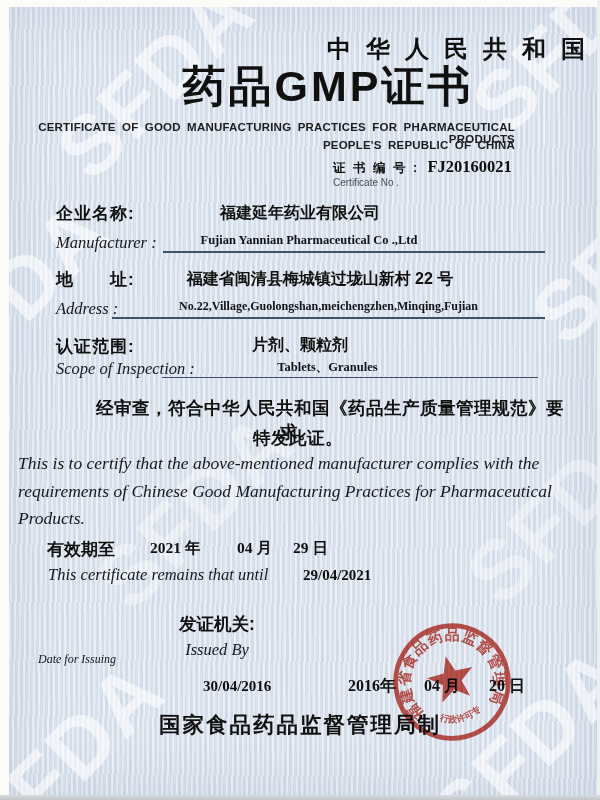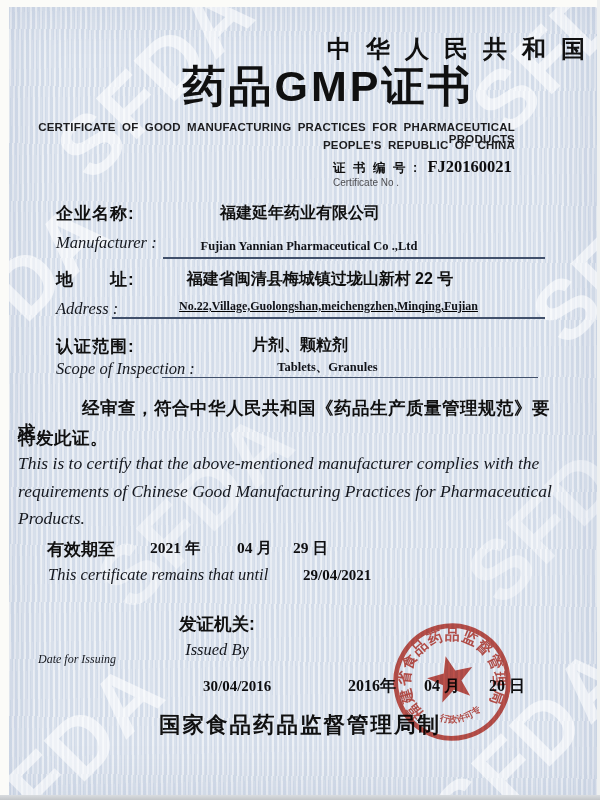--- a/index.html
+++ b/index.html
@@ -14,21 +14,21 @@
   .edge-top{position:absolute;left:0;top:0;width:600px;height:7px;background:#fbfbf8;z-index:9;}
   .edge-left{position:absolute;left:0;top:0;width:9px;height:800px;background:#fbfbf8;z-index:9;}
   .edge-right{position:absolute;right:0;top:0;width:3px;height:800px;background:#eef0f0;z-index:9;}
   .edge-bottom{position:absolute;left:0;bottom:0;width:600px;height:5px;background:linear-gradient(#d9dcdf,#c3c6c9);z-index:9;}
 
   .wm{position:absolute;width:260px;height:100px;line-height:100px;text-align:center;
       font-weight:700;font-size:84px;letter-spacing:2px;color:rgba(255,255,255,.58);
       transform:rotate(-45deg);user-select:none;font-family:"Liberation Sans",sans-serif;}
   .wm.faint{color:rgba(255,255,255,.38);}
 
-  .cn{font-family:"Liberation Sans",sans-serif;color:#101010;}
+  .cn{font-family:"Liberation Sans",sans-serif;color:#101010;text-align:center;}
   .en-it{font-family:"Liberation Serif",serif;font-style:italic;color:#15181f;}
   .serif-b{font-family:"Liberation Serif",serif;font-weight:bold;color:#0e0e10;}
 
   .t-country{position:absolute;top:33px;left:0;width:600px;text-align:right;font-size:24px;font-weight:bold;
              letter-spacing:15px;padding-left:15px;box-sizing:border-box;}
   .t-main{position:absolute;top:58px;left:0;width:600px;text-align:center;font-size:43px;font-weight:bold;letter-spacing:3px;padding-left:28px;}
   .t-en{position:absolute;left:0;width:515px;text-align:right;font-size:11.5px;font-weight:bold;color:#1c1c1e;
         letter-spacing:.2px;word-spacing:3px;}
   .t-en1{top:121px;} .t-en2{top:139px;}
 
@@ -82,28 +82,28 @@
       <div class="row1">
         <span class="lab cn">证 书 编 号 :</span>
         <span class="val serif-b">FJ20160021</span>
       </div>
       <div class="row2">Certificate No .</div>
     </div>
 
     <div class="lab-cn cn" style="top:202px;">企业名称:</div>
     <div class="val-cn cn" style="top:203px;">福建延年药业有限公司</div>
     <div class="lab-en en-it" style="top:233px;">Manufacturer :</div>
-    <div class="fline" style="left:163px;right:55px;top:233px;margin-top:6px;">
+    <div class="fline" style="left:163px;right:55px;top:233px;">
       <span class="v" style="display:block;padding-right:90px;">Fujian Yannian Pharmaceutical Co .,Ltd</span>
     </div>
 
     <div class="lab-cn cn" style="top:268px;">地　　址:</div>
     <div class="val-cn cn" style="top:269px;padding-left:40px;">福建省闽清县梅城镇过垅山新村 22 号</div>
     <div class="lab-en en-it" style="top:299px;">Address :</div>
-    <div class="fline" style="left:112px;right:55px;top:299px;text-decoration:underline;">
+    <div class="fline" style="left:112px;right:55px;top:299px;">
       <span class="v" style="display:block;font-size:12px;">No.22,Village,Guolongshan,meichengzhen,Minqing,Fujian</span>
     </div>
 
     <div class="lab-cn cn" style="top:335px;">认证范围:</div>
     <div class="val-cn cn" style="top:335px;">片剂、颗粒剂</div>
     <div class="lab-en en-it" style="top:359px;">Scope of Inspection :</div>
     <div class="fline" style="left:162px;right:62px;top:359px;border-bottom-width:1.5px;">
       <span class="v" style="display:block;padding-right:45px;">Tablets、Granules</span>
     </div>
 

